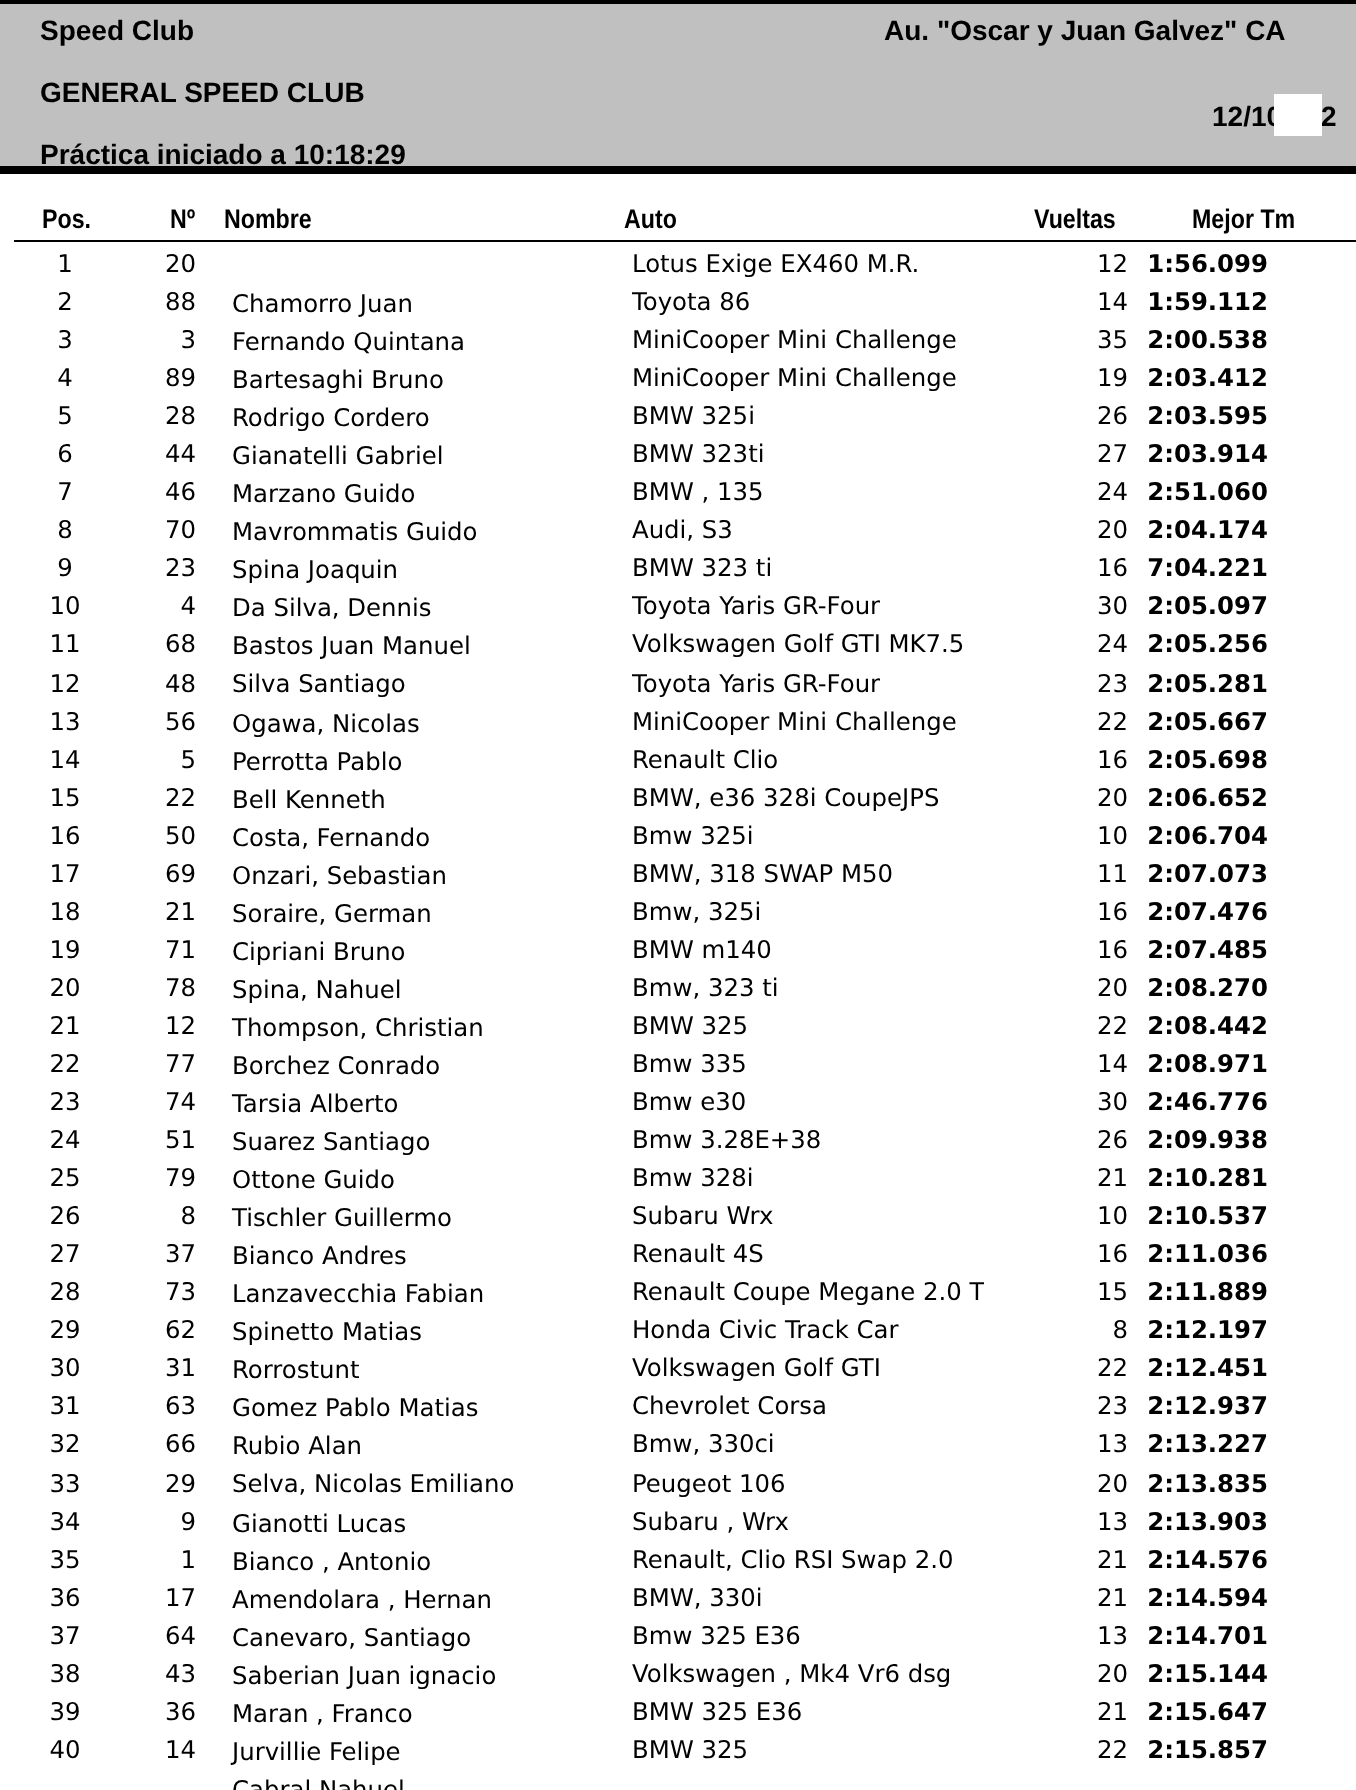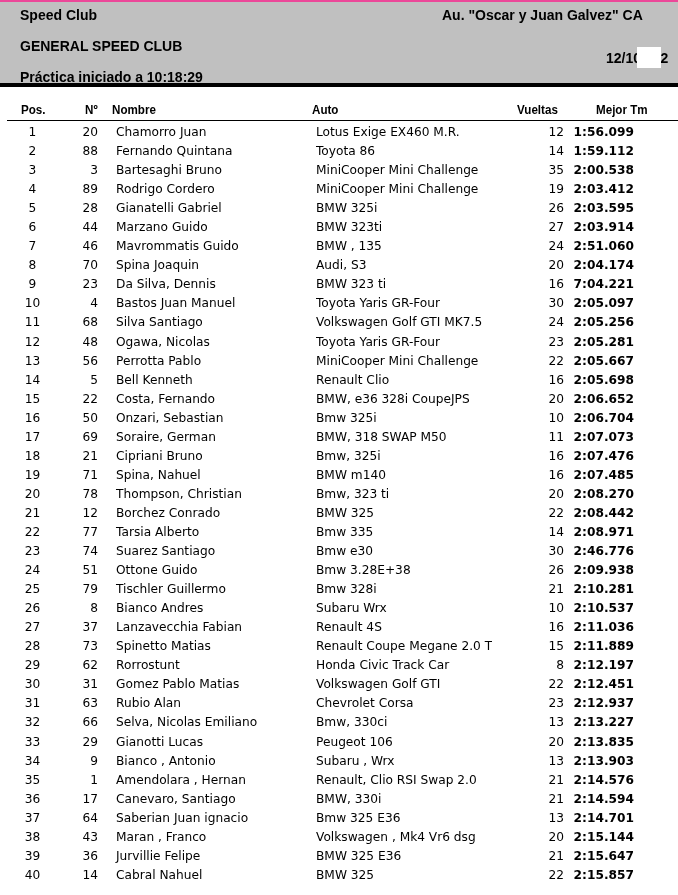--- a/index.html
+++ b/index.html
@@ -1,19 +1,19 @@
 <!DOCTYPE html>
 <html><head>
 <meta charset="utf-8">
 <style>
   html, body { margin: 0; padding: 0; background: #ffffff; }
   body { width: 678px; height: 895px; overflow: hidden; position: relative; font-family: "DejaVu Sans", sans-serif; color: #000; }
   .banner {
     position: absolute; left: 0; top: 0; width: 678px; height: 87px;
-    background: #c0c0c0; border-top: 2px solid #ec4899; border-bottom: 4px solid #000;
+    background: #c0c0c0; border-top: 2px solid #000000; border-bottom: 4px solid #000;
     box-sizing: border-box;
   }
   .banner .t {
     position: absolute; font-family: "Liberation Sans", sans-serif; font-weight: bold; font-size: 14px; white-space: nowrap;
   }
   .b-title { left: 20px; top: 5px; }
   .b-venue { left: 442px; top: 5px; }
   .b-event { left: 20px; top: 36px; }
   .b-date { left: 606px; top: 36px; margin-top: 12px; }
   .b-start { left: 20px; top: 67px; }
@@ -32,21 +32,21 @@
   .h-auto { left: 312px; }
   .h-vueltas { left: 517px; }
   .h-mejor { left: 596px; }
   .thead-line { position: absolute; left: 7px; top: 120px; width: 671px; height: 1px; background: #000; }
 
   .rows { position: absolute; left: 0; top: 123px; width: 678px; }
   .row { position: relative; height: 19.05px; font-size: 12.2px; font-family: "DejaVu Sans", sans-serif; white-space: nowrap; }
   .row span { position: absolute; top: 2px; }
   .c-pos { left: 20px; width: 25px; text-align: center; }
   .c-no { left: 70px; width: 28px; text-align: right; }
-  .c-name { left: 116px; }
+  .c-name { left: 116px; margin-top: 20px; }
   .c-auto { left: 316px; width: 176px; overflow: hidden; }
   .c-laps { left: 540px; width: 24px; text-align: right; }
   .c-best { left: 568px; width: 66px; text-align: right; font-weight: bold; }
 </style>
 </head>
 <body>
 
 <div class="banner">
   <span class="t b-title">Speed Club</span>
   <span class="t b-venue">Au. "Oscar y Juan Galvez" CA</span>

